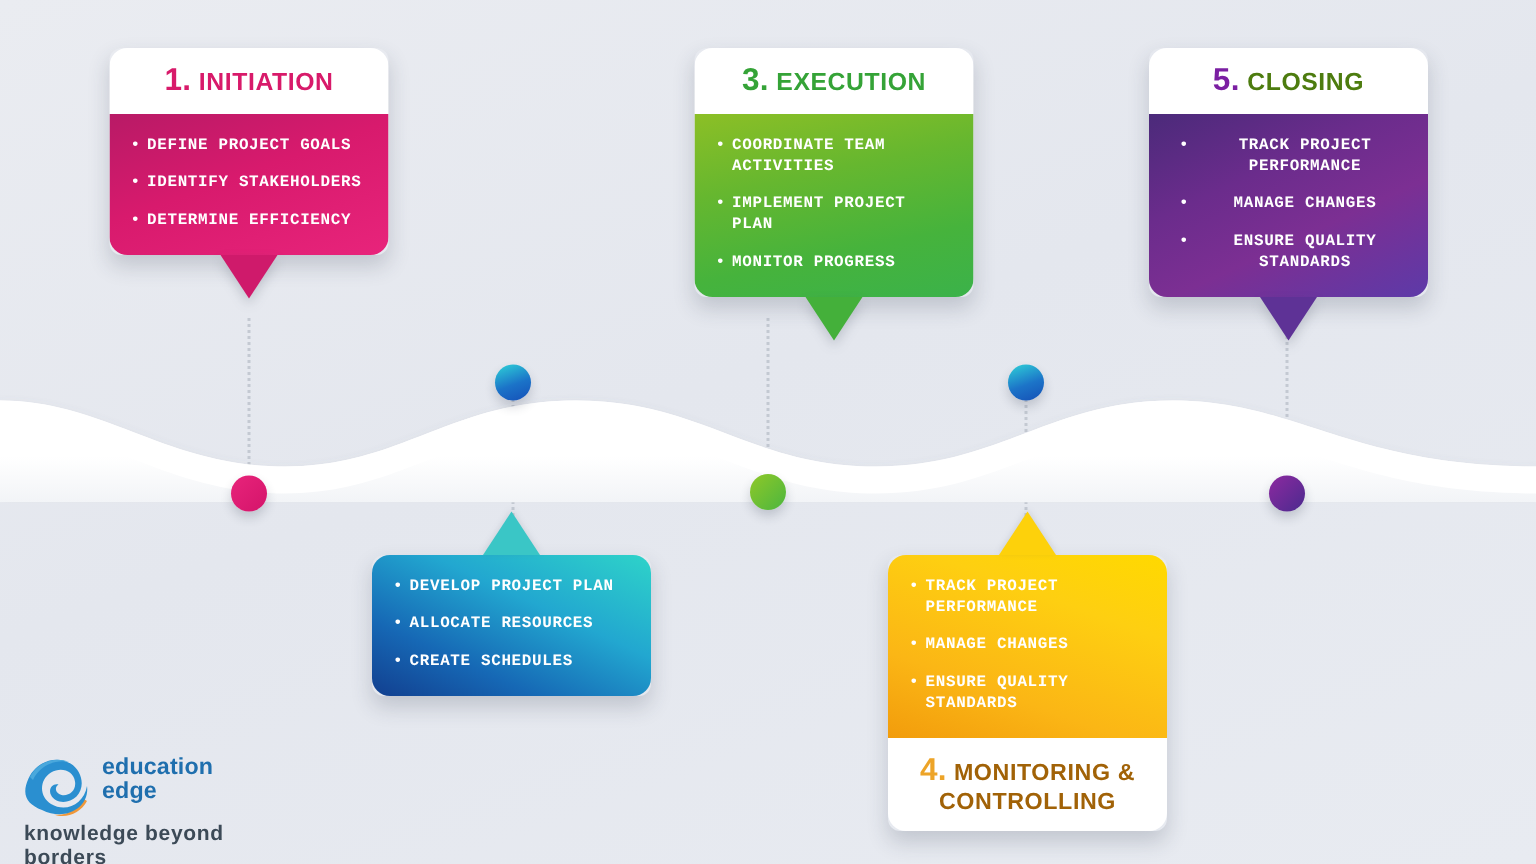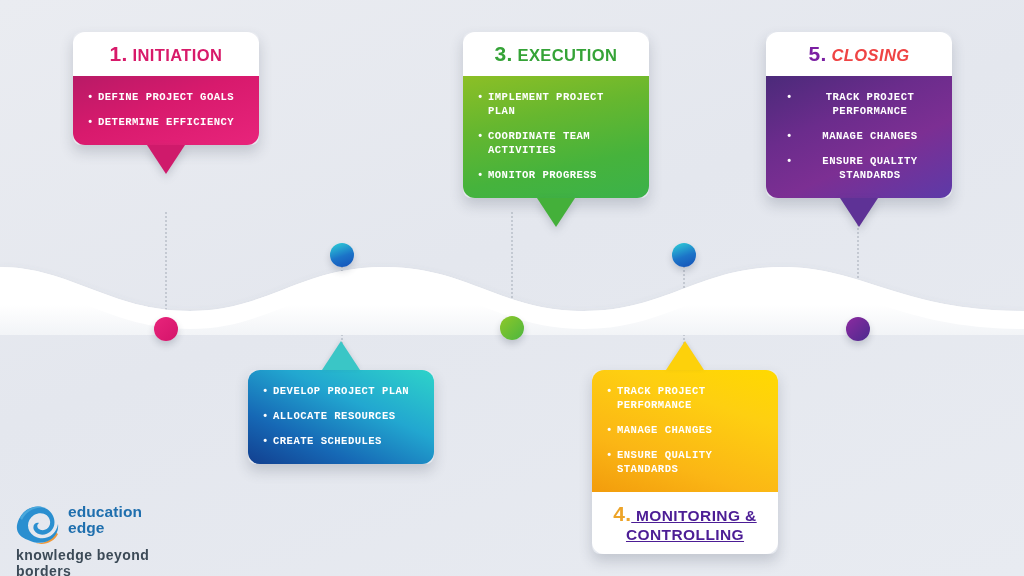--- a/index.html
+++ b/index.html
@@ -142,20 +142,21 @@
       <div class="node" style="left: 846px; top: 317px; background: linear-gradient(135deg, rgb(141, 42, 160) 0%, rgb(75, 42, 142) 100%);"></div>
     </div>
 
   <div id="cards">
       <div class="card" style="left: 73px; top: 32px; width: 186px;">
         <div class="inner">
           <div class="head"><span class="num" style="color: rgb(216, 26, 106);">1.</span><span class="ttl" style="color: rgb(216, 26, 106);"> INITIATION</span></div>
           <div class="body" style="background: linear-gradient(160deg, rgb(184, 26, 102) 0%, rgb(216, 26, 109) 45%, rgb(232, 36, 123) 100%);">
             <ul>
               <li>DEFINE PROJECT GOALS</li>
+              <li>IDENTIFY STAKEHOLDERS</li>
               <li>DETERMINE EFFICIENCY</li>
             </ul>
           </div>
         </div>
         <div class="ptr ptr-down" style="left: 74px; border-top: 29px solid rgb(207, 26, 107); bottom: -29px;"></div>
       </div>
       <div class="card" style="left: 248px; top: 370px; width: 186px;">
         <div class="inner">
           <div class="body" style="background: linear-gradient(205deg, rgb(46, 211, 201) 0%, rgb(34, 167, 208) 38%, rgb(22, 104, 181) 72%, rgb(18, 63, 143) 100%);">
             <ul>
@@ -165,44 +166,44 @@
             </ul>
           </div>
         </div>
         <div class="ptr ptr-up" style="left: 74px; border-bottom: 29px solid rgb(58, 198, 198); top: -29px;"></div>
       </div>
       <div class="card" style="left: 419px; top: 32px; width: 186px; margin-left: 44px;">
         <div class="inner">
           <div class="head"><span class="num" style="color: rgb(53, 163, 55);">3.</span><span class="ttl" style="color: rgb(53, 163, 55);"> EXECUTION</span></div>
           <div class="body" style="background: linear-gradient(168deg, rgb(140, 191, 38) 0%, rgb(102, 183, 47) 35%, rgb(70, 179, 60) 70%, rgb(59, 178, 74) 100%);">
             <ul>
+              <li>COORDINATE TEAM ACTIVITIES</li>
               <li>IMPLEMENT PROJECT PLAN</li>
-              <li>COORDINATE TEAM ACTIVITIES</li>
               <li>MONITOR PROGRESS</li>
             </ul>
           </div>
         </div>
         <div class="ptr ptr-down" style="left: 74px; border-top: 29px solid rgb(68, 176, 58); bottom: -29px;"></div>
       </div>
       <div class="card" style="left: 592px; top: 370px; width: 186px;">
         <div class="inner">
           <div class="body" style="background: linear-gradient(200deg, rgb(255, 217, 0) 0%, rgb(254, 207, 17) 30%, rgb(251, 182, 21) 70%, rgb(242, 156, 12) 100%);">
             <ul>
               <li>TRACK PROJECT PERFORMANCE</li>
               <li>MANAGE CHANGES</li>
               <li>ENSURE QUALITY STANDARDS</li>
             </ul>
           </div>
-          <div class="head two"><span class="num" style="color: rgb(237, 164, 40);">4.</span><span class="ttl" style="color: #4c1d95; text-decoration: underline;"> MONITORING &amp; CONTROLLING</span></div>
+          <div class="head two"><span class="num" style="color: rgb(237, 164, 40);">4.</span><span class="ttl" style="color: #a16207;"> MONITORING &amp; CONTROLLING</span></div>
         </div>
         <div class="ptr ptr-up" style="left: 74px; border-bottom: 29px solid rgb(253, 209, 11); top: -29px;"></div>
       </div>
       <div class="card" style="left: 766px; top: 32px; width: 186px;">
         <div class="inner">
-          <div class="head"><span class="num" style="color: rgb(123, 31, 162);">5.</span><span class="ttl" style="color: #ef4444; font-style: italic;"> CLOSING</span></div>
+          <div class="head"><span class="num" style="color: rgb(123, 31, 162);">5.</span><span class="ttl" style="color: #4d7c0f;"> CLOSING</span></div>
           <div class="body centered" style="background: linear-gradient(155deg, rgb(75, 42, 122) 0%, rgb(107, 44, 140) 35%, rgb(124, 47, 147) 62%, rgb(93, 58, 168) 100%);">
             <ul>
               <li>TRACK PROJECT PERFORMANCE</li>
               <li>MANAGE CHANGES</li>
               <li>ENSURE QUALITY STANDARDS</li>
             </ul>
           </div>
         </div>
         <div class="ptr ptr-down" style="left: 74px; border-top: 29px solid rgb(94, 50, 150); bottom: -29px;"></div>
       </div>

